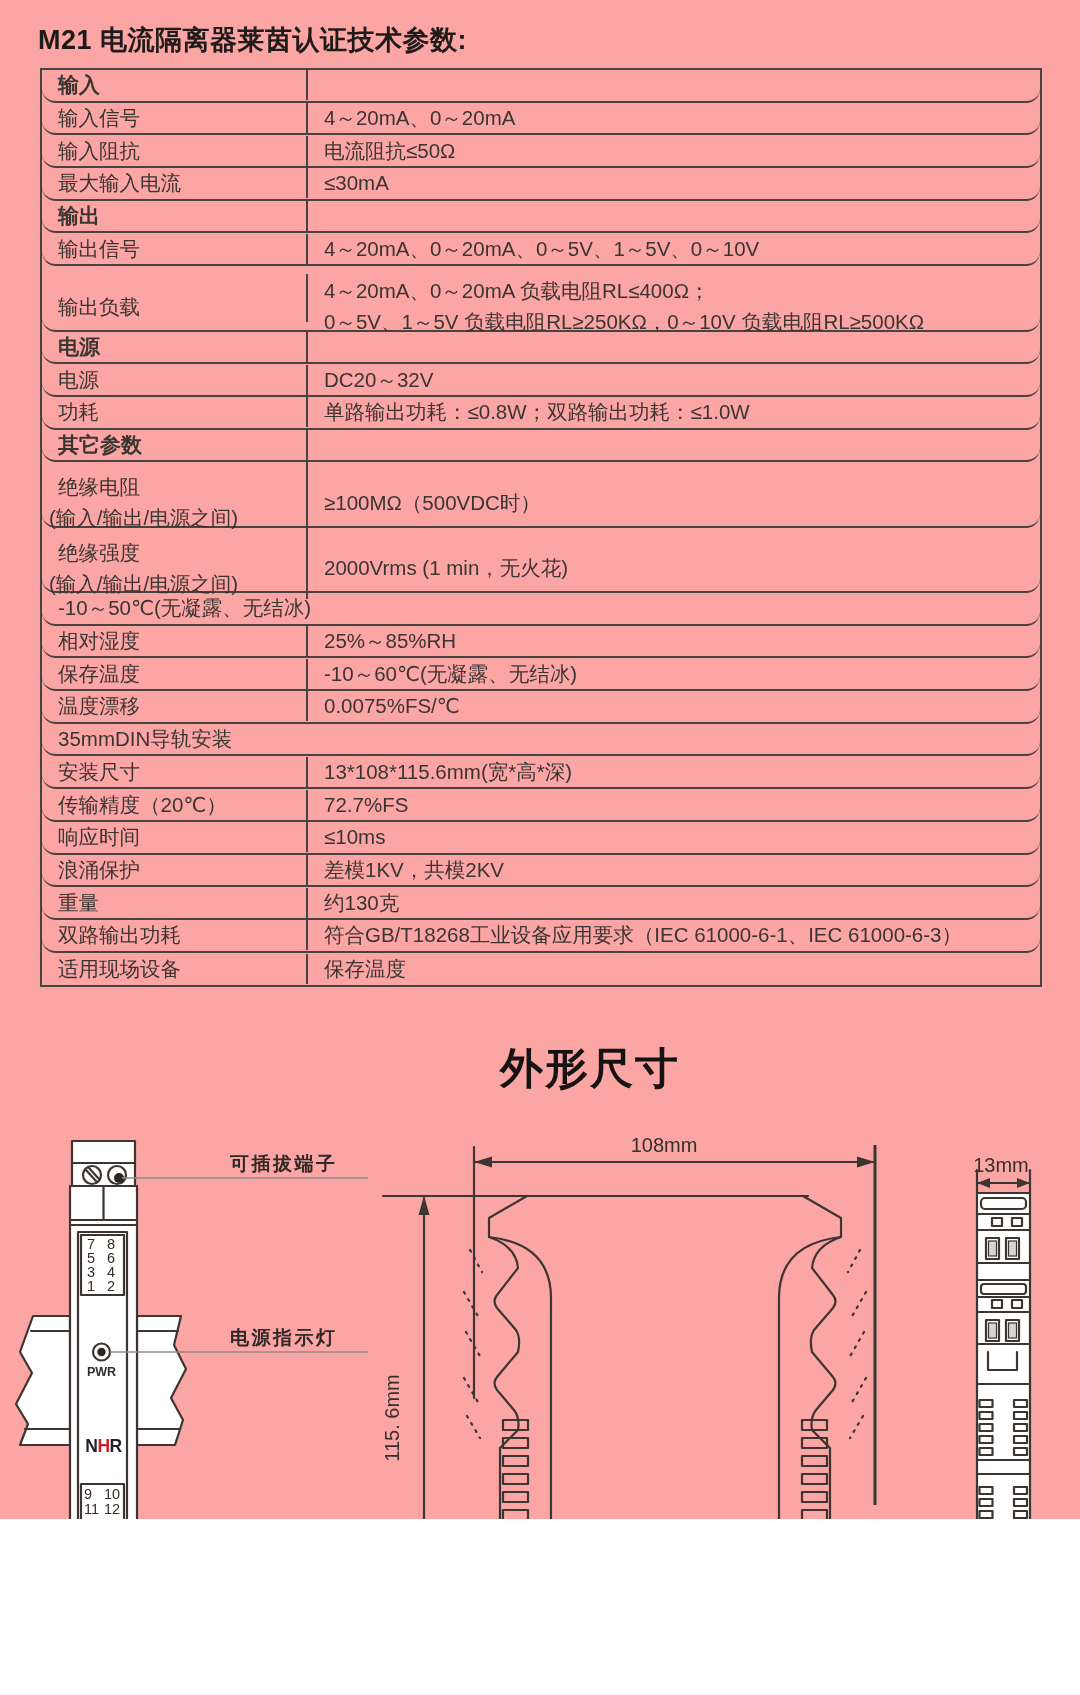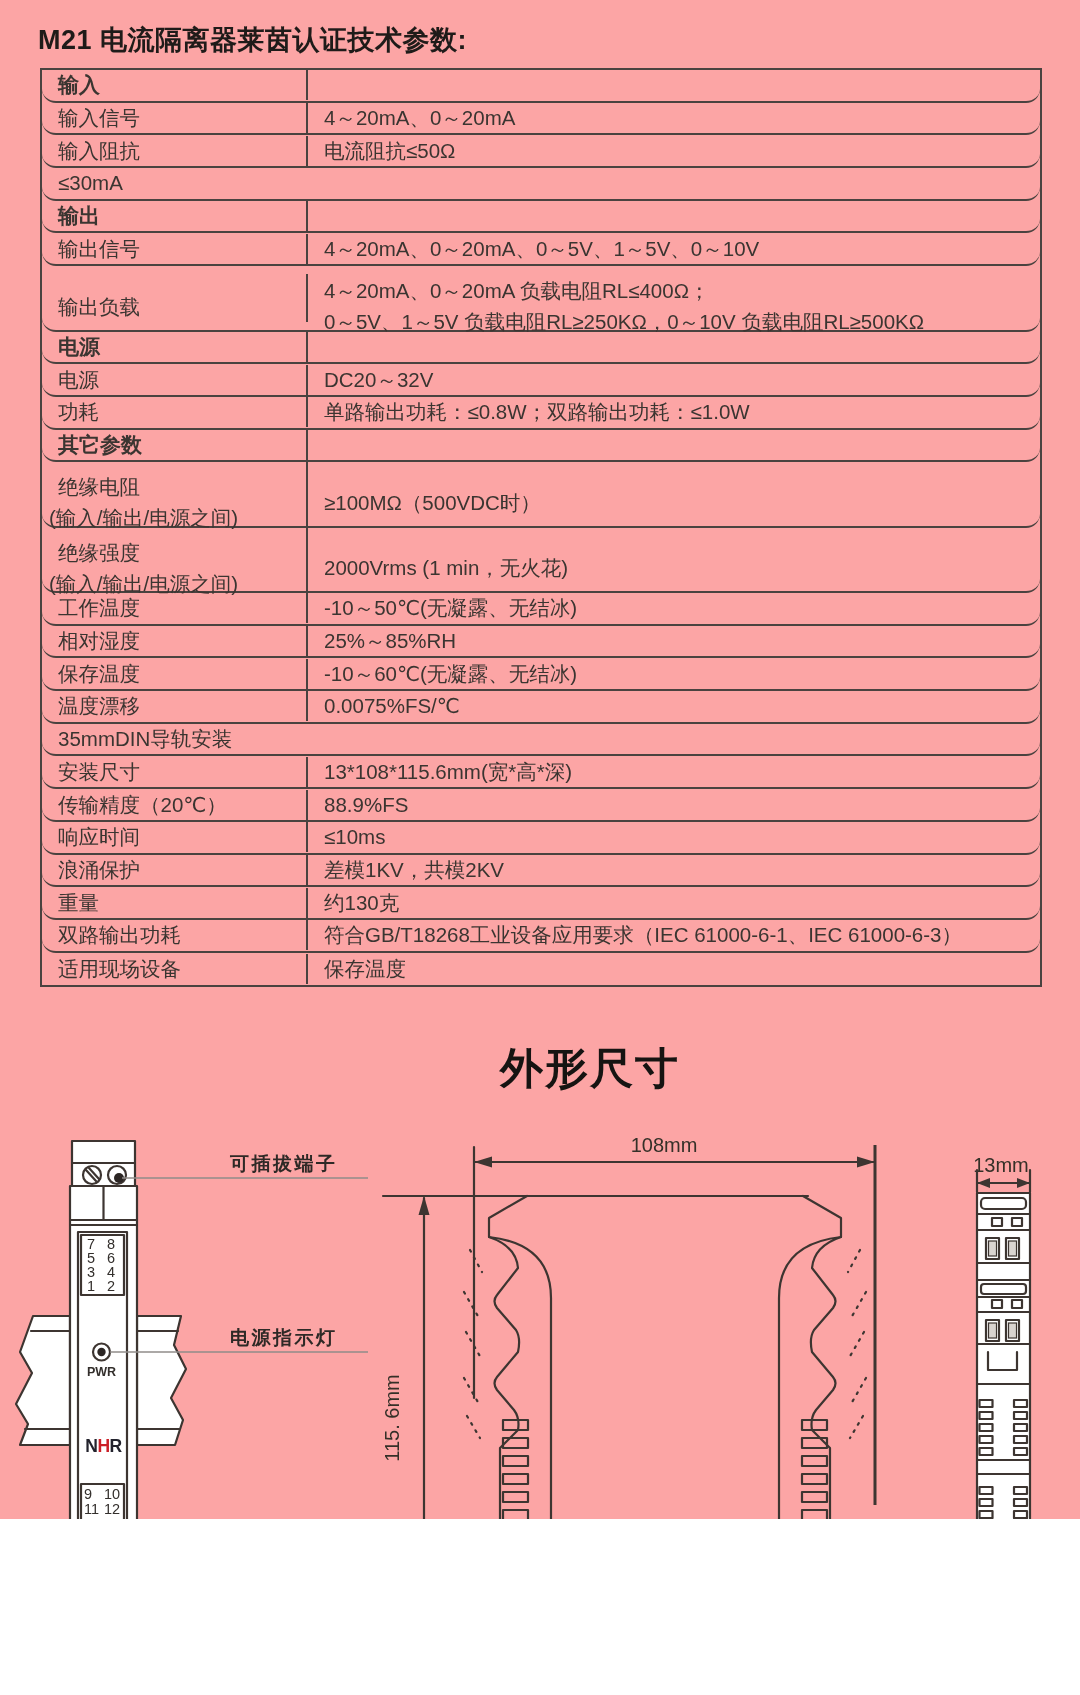--- a/index.html
+++ b/index.html
@@ -62,20 +62,23 @@
       </div>
       <div class="trow">
         <div class="tlabel">
           <div>输入阻抗</div>
         </div>
         <div class="tvalue">
           <div>电流阻抗≤50Ω</div>
         </div>
       </div>
       <div class="trow">
+        <div class="tlabel">
+          <div>最大输入电流</div>
+        </div>
         <div class="tvalue">
           <div>≤30mA</div>
         </div>
       </div>
       <div class="trow section">
         <div class="tlabel">
           <div>输出</div>
         </div>
         <div class="tvalue">
           <div></div>
@@ -142,23 +145,20 @@
       <div class="trow tall">
         <div class="tlabel">
           <div>绝缘强度</div>
           <div class="sub">(输入/输出/电源之间)</div>
         </div>
         <div class="tvalue">
           <div>2000Vrms (1 min，无火花)</div>
         </div>
       </div>
       <div class="trow">
-        <div class="tlabel">
-          <div>工作温度</div>
-        </div>
         <div class="tvalue">
           <div>-10～50℃(无凝露、无结冰)</div>
         </div>
       </div>
       <div class="trow">
         <div class="tlabel">
           <div>相对湿度</div>
         </div>
         <div class="tvalue">
           <div>25%～85%RH</div>
@@ -191,21 +191,21 @@
         </div>
         <div class="tvalue">
           <div>13*108*115.6mm(宽*高*深)</div>
         </div>
       </div>
       <div class="trow">
         <div class="tlabel">
           <div>传输精度（20℃）</div>
         </div>
         <div class="tvalue">
-          <div>88.9%FS</div>
+          <div>72.7%FS</div>
         </div>
       </div>
       <div class="trow">
         <div class="tlabel">
           <div>响应时间</div>
         </div>
         <div class="tvalue">
           <div>≤10ms</div>
         </div>
       </div>

